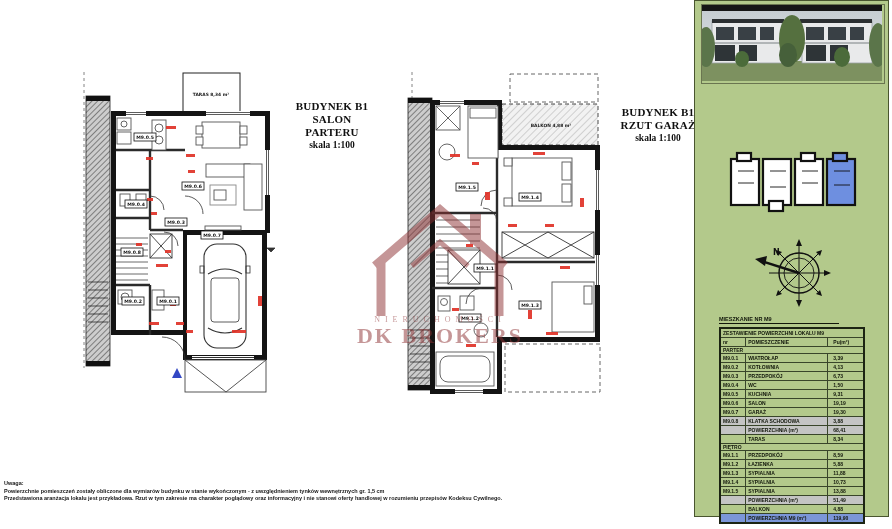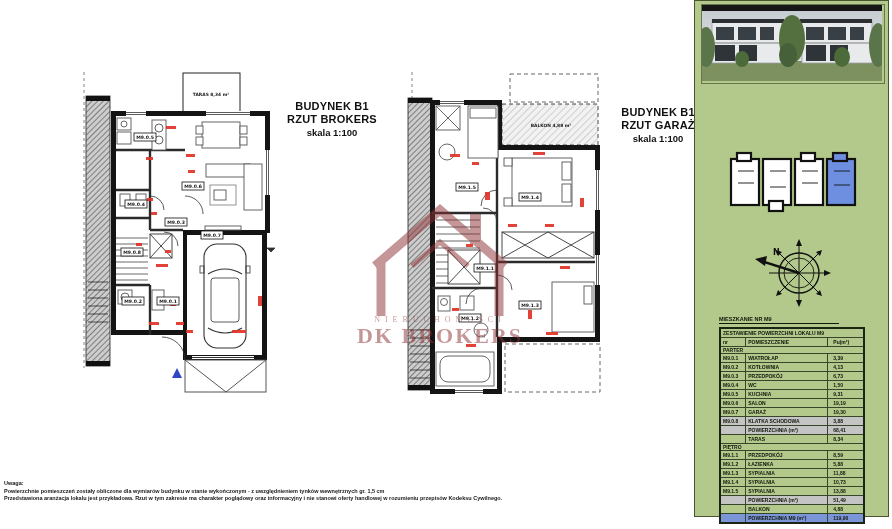--- a/index.html
+++ b/index.html
@@ -1,19 +1,19 @@
 <!DOCTYPE html>
 <html><head>
 <meta charset="utf-8">
 <style>
   html,body{margin:0;padding:0;background:#fff;}
   #app{position:relative;width:892px;height:529px;background:#fff;overflow:hidden;
        font-family:"Liberation Sans",sans-serif;}
   
-  .plan-title{position:absolute;text-align:center;color:#101010;font-weight:bold;line-height:13px;}
+  .plan-title{position:absolute;text-align:center;color:#101010;font-weight:bold;line-height:13px;font-family:Liberation Serif, serif;}
   .plan-title .l1,.plan-title .l2{font-size:11px;letter-spacing:.2px;}
   .plan-title .l3{font-size:9.5px;}
   
   .footer{position:absolute;left:4px;top:480px;width:880px;color:#161616;font-weight:bold;
           font-size:5.5px;line-height:7.5px;}
   
   .sidebar{position:absolute;left:694px;top:0;width:195px;height:517px;background:#b3c98b;
            border:1px solid #49552f;box-sizing:border-box;}
   .photo{position:absolute;left:6px;top:3px;width:182px;height:78px;border:1px solid #6a7550;}
   .siteplan{position:absolute;left:33px;top:150px;}
@@ -337,21 +337,21 @@
       <rect x="470" y="214" width="11" height="30" fill="#8d3032"></rect>
       <path d="M381 263 V316 M499 263 V316" stroke="#8d3032" stroke-width="9" fill="none"></path>
       <path d="M412 266 L440 242 L468 266" fill="none" stroke="#8d3032" stroke-width="5"></path>
       <text x="440" y="322" text-anchor="middle" fill="#8d3032" style="font-size:8px;letter-spacing:5px;font-family:'Liberation Serif',serif;">NIERUCHOMOŚCI</text>
       <text x="440" y="343" text-anchor="middle" fill="#8d3032" style="font-size:22px;font-weight:bold;letter-spacing:2px;font-family:'Liberation Serif',serif;">DK BROKERS</text>
     </g>
   </svg>
 
   <div class="plan-title" style="left:286px;top:100px;width:92px;">
     <div class="l1">BUDYNEK B1</div>
-    <div class="l2">RZUT BROKERS</div>
+    <div class="l2">SALON PARTERU</div>
     <div class="l3">skala 1:100</div>
   </div>
   <div class="plan-title" style="left:612px;top:106px;width:92px;">
     <div class="l1">BUDYNEK B1</div>
     <div class="l2">RZUT GARAŻ</div>
     <div class="l3">skala 1:100</div>
   </div>
 
   <div class="footer">
     <div>Uwaga:</div>

